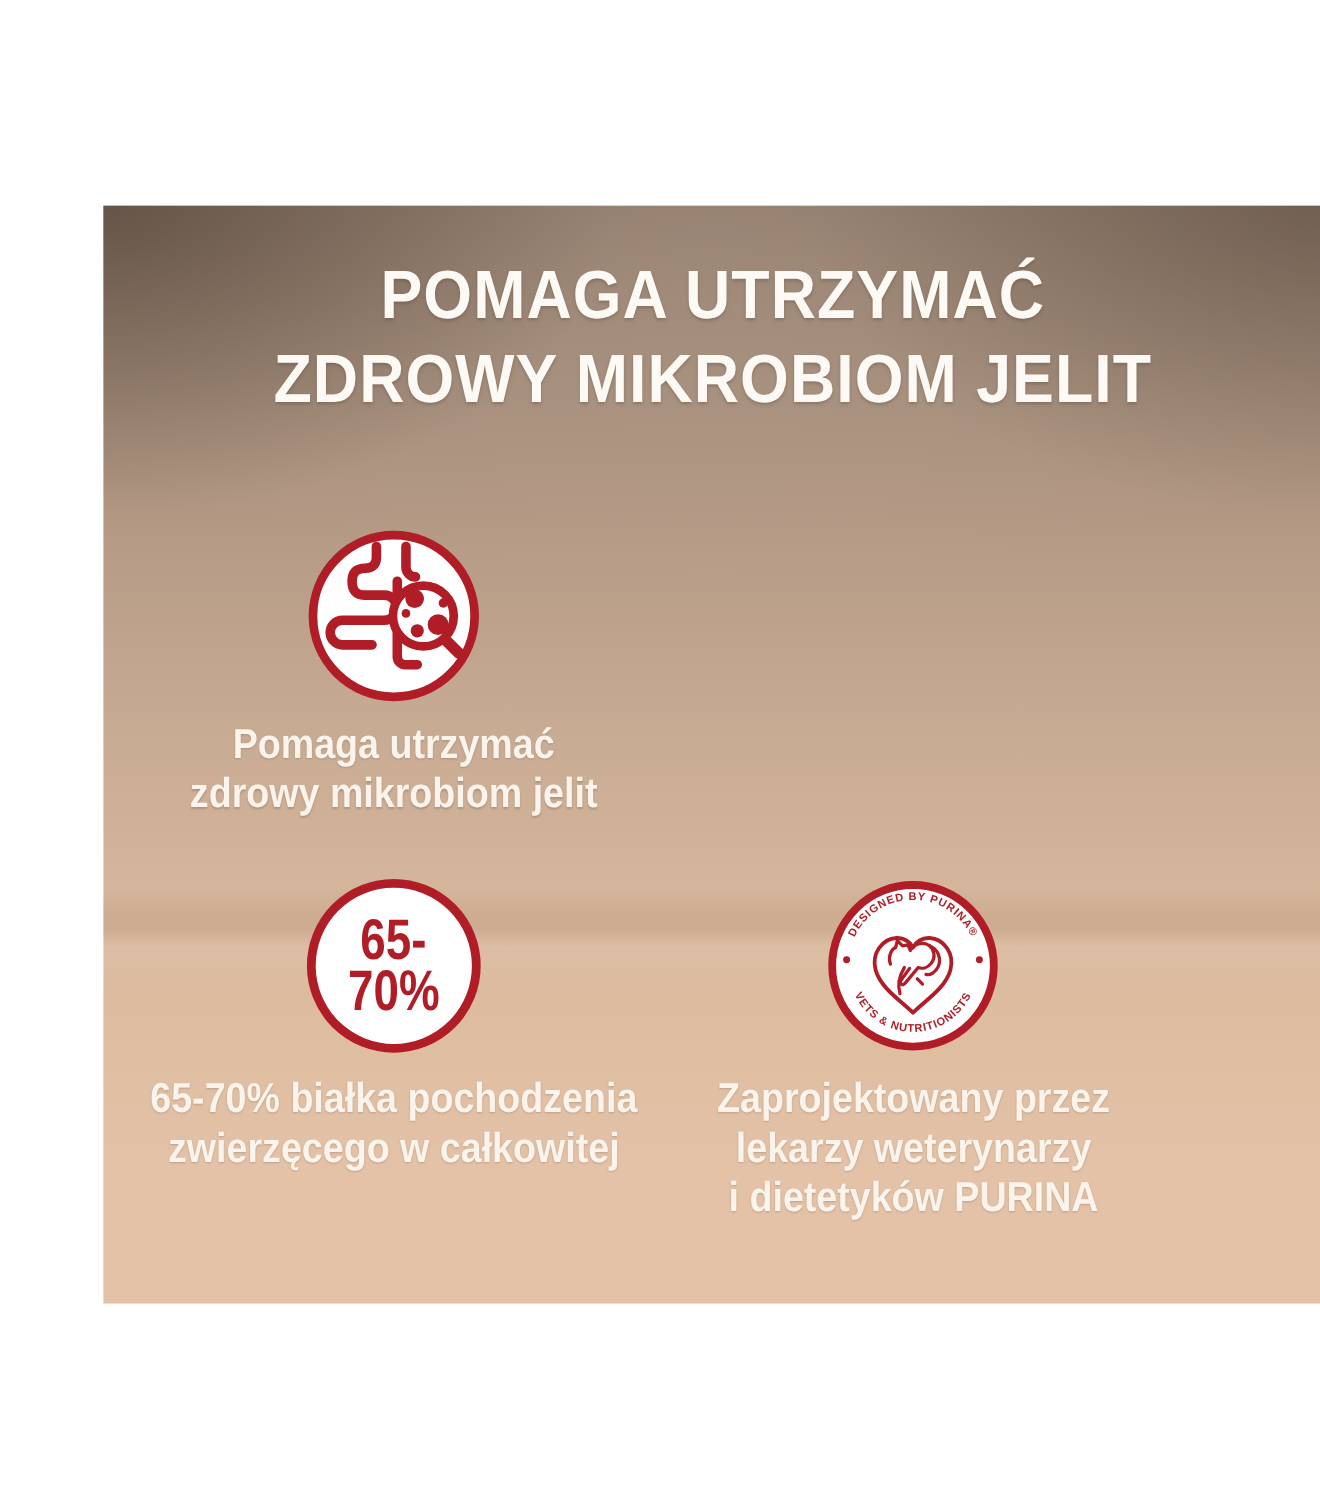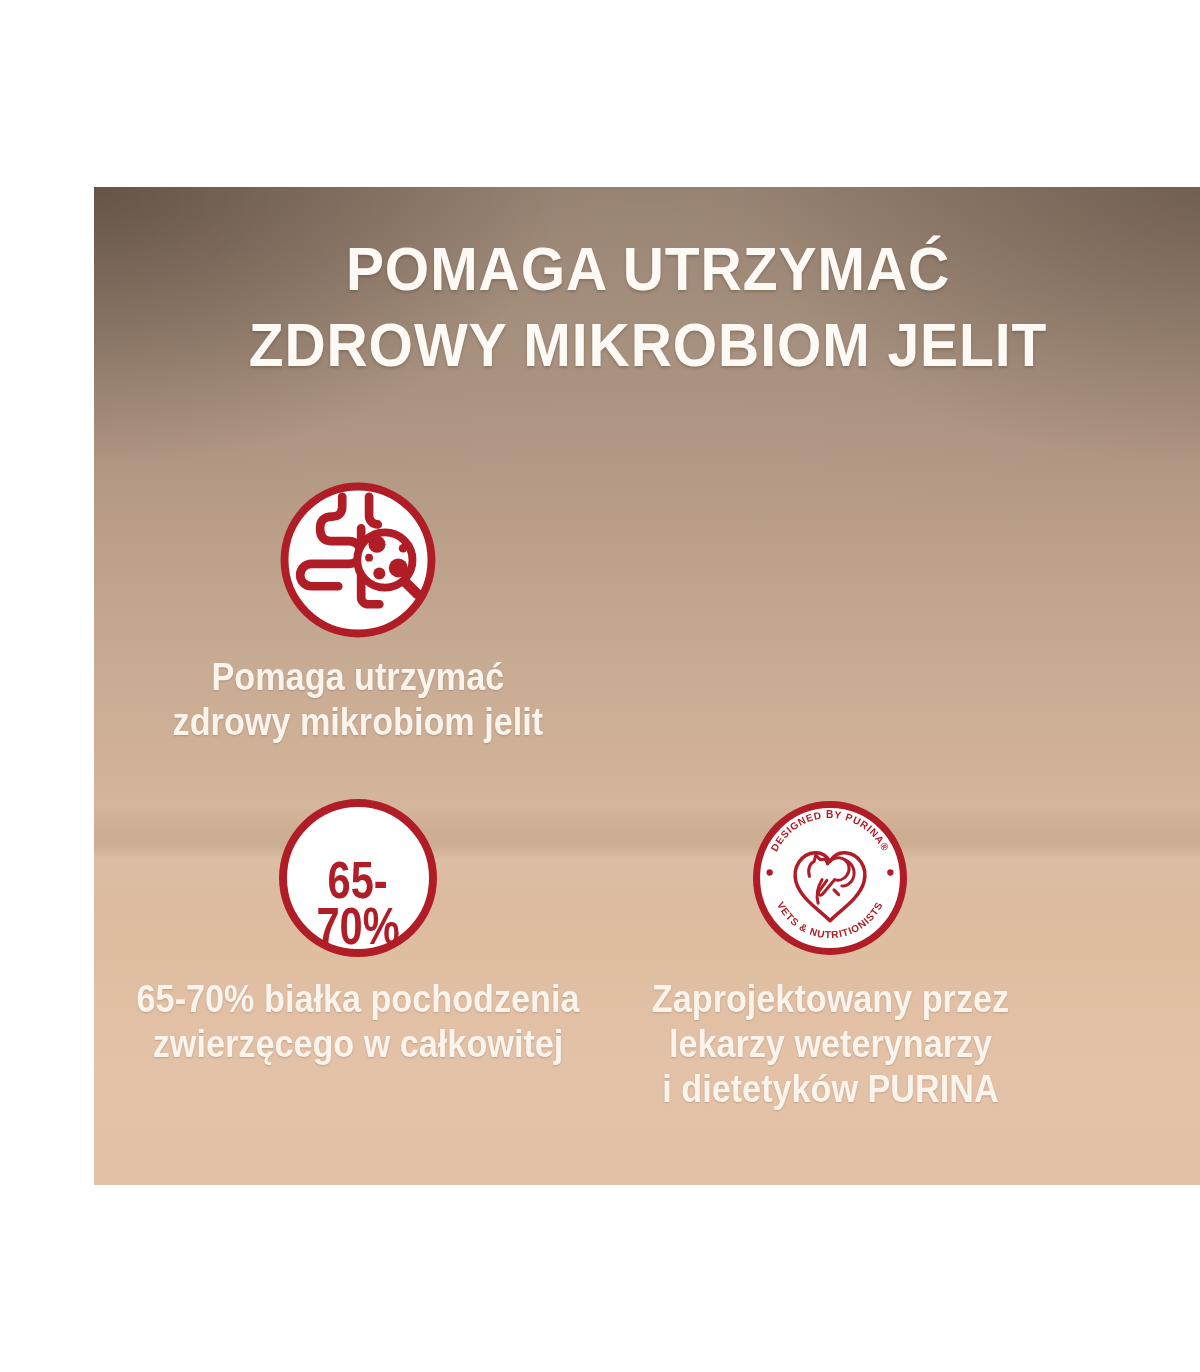--- a/index.html
+++ b/index.html
@@ -49,21 +49,21 @@
     white-space:nowrap;
   }
   .row1 .caption{margin-top:16px;}
   .row2 .caption{margin-top:20px;}
   
   .num-badge{
     width:158px;height:158px;box-sizing:border-box;
     background:var(--circle-fill,#fff);
     border:8px solid var(--red,#b01d27);
     border-radius:50%;
-    display:flex;flex-direction:column;align-items:center;justify-content:flex-end;
+    display:flex;flex-direction:column;align-items:center;justify-content:center;
   }
   .num-badge .num-line{
     font-weight:bold;font-size:52px;line-height:46px;
     color:var(--red,#b01d27);
     transform:scaleX(0.8);
     white-space:nowrap;
   }
   
   .ring{fill:var(--circle-fill,#fff);stroke:var(--red,#b01d27);stroke-width:5;}
   .ring-thin{fill:var(--circle-fill,#fff);stroke:var(--red,#b01d27);stroke-width:4.5;}

